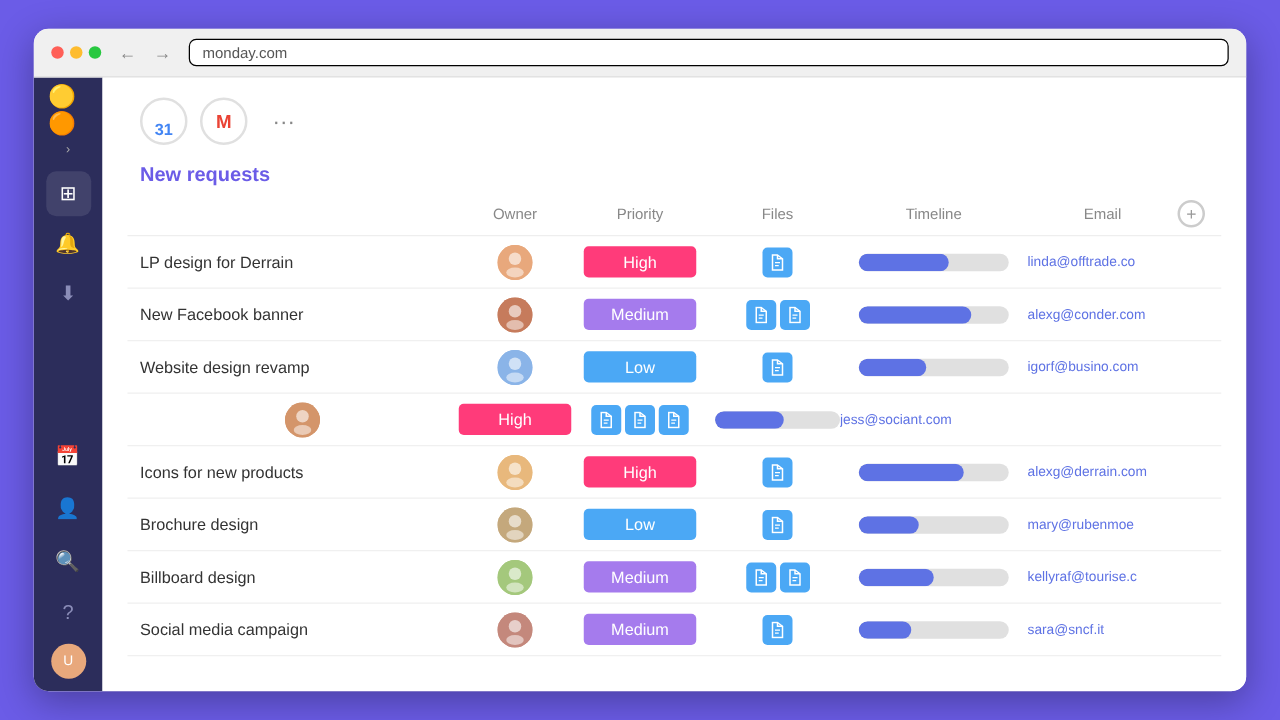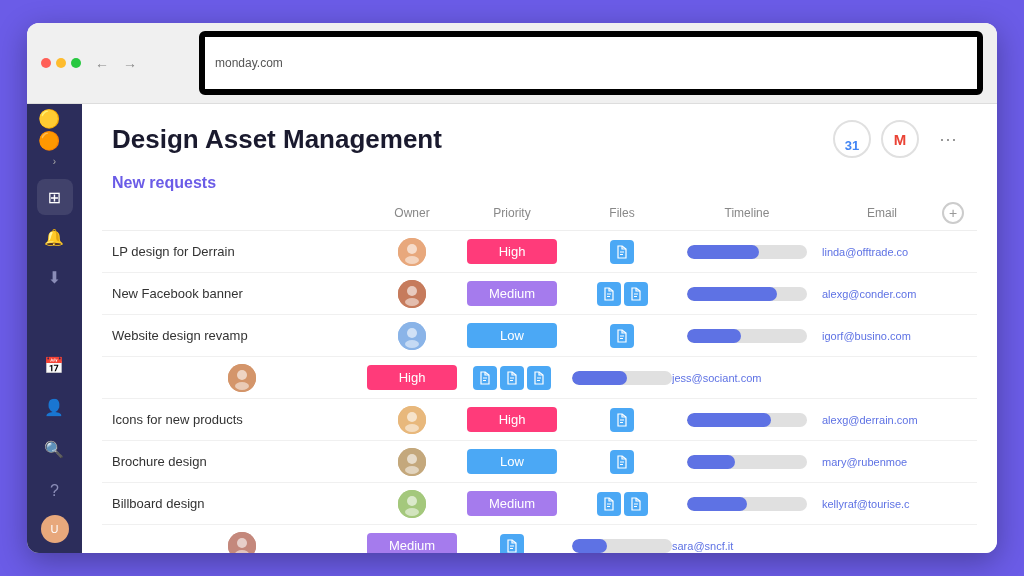--- a/index.html
+++ b/index.html
@@ -8,21 +8,21 @@
     .browser-window { width: 970px; height: 530px; background: #fff; border-radius: 12px; overflow: hidden; box-shadow: 0 8px 30px rgba(0,0,0,0.3); display: flex; flex-direction: column; }
 
     .browser-chrome { background: #f0f0f0; padding: 8px 14px; display: flex; align-items: center; gap: 10px; border-bottom: 1px solid #ddd; flex-shrink: 0; }
     .browser-dots { display: flex; gap: 5px; }
     .browser-dot { width: 10px; height: 10px; border-radius: 50%; }
     .dot-red { background: #ff5f57; }
     .dot-yellow { background: #febc2e; }
     .dot-green { background: #28c840; }
     .browser-nav { display: flex; gap: 6px; }
     .nav-btn { width: 22px; height: 22px; background: none; border: none; cursor: pointer; color: #888; font-size: 14px; display: flex; align-items: center; justify-content: center; }
-    .address-bar { flex: 1; background: #fff; border: 6px solid #000000; border-radius: 6px; padding: 19px 10px; font-size: 12px; color: #555; margin-left: 48px; }
+    .address-bar { flex: 1; background: #fff; border: 1px solid #000000; border-radius: 6px; padding: 3px 10px; font-size: 12px; color: #555; }
 
     .app-layout { display: flex; flex: 1; overflow: hidden; }
 
     .sidebar { width: 55px; background: #2c2d5b; display: flex; flex-direction: column; align-items: center; padding: 10px 0; gap: 4px; flex-shrink: 0; }
     .sidebar-logo { width: 32px; height: 32px; display: flex; align-items: center; justify-content: center; margin-bottom: 6px; }
     .logo-icon { font-size: 18px; }
     .sidebar-chevron { color: #aaa; font-size: 10px; margin-bottom: 8px; }
     .sidebar-item { width: 36px; height: 36px; border-radius: 8px; display: flex; align-items: center; justify-content: center; color: #8b8db8; cursor: pointer; font-size: 16px; }
     .sidebar-item:hover, .sidebar-item.active { background: rgba(255,255,255,0.1); color: #fff; }
     .sidebar-spacer { flex: 1; }
@@ -101,21 +101,20 @@
         <div class="sidebar-item">👤</div>
         <div class="sidebar-item">🔍</div>
         <div class="sidebar-item">?</div>
         <div class="avatar-small">U</div>
       </div>
     </div>
 
     <div class="main-content">
 
       <div class="page-header">
-        <h1 class="page-title">Design Asset Management</h1>
         <div class="header-icons">
           <div class="header-icon-btn">
             <span style="font-size:13px; color:#4285f4; font-weight:700;margin-top:12px;">31</span>
           </div>
           <div class="header-icon-btn">
             <span style="font-size:15px; color:#EA4335; font-weight:700;">M</span>
           </div>
           <div class="header-more">···</div>
         </div>
       </div>
@@ -374,20 +373,21 @@
               </div>
               <div class="timeline-cell">
                 <div class="timeline-bar">
                   <div class="timeline-fill" style="width: 50%;"></div>
                 </div>
               </div>
               <div class="email-cell">kellyraf@tourise.c</div>
               <div></div>
             </div>
             <div class="table-row">
+              <div class="task-name">Social media campaign</div>
               <div class="owner-cell">
                 <div class="avatar-img" style="background: rgb(196, 136, 124);">
                   <svg width="28" height="28" viewBox="0 0 28 28" fill="none" xmlns="http://www.w3.org/2000/svg">
                     <circle cx="14" cy="14" r="14" fill="#c4887c"></circle>
                     <circle cx="14" cy="11" r="5" fill="rgba(255,255,255,0.6)"></circle>
                     <ellipse cx="14" cy="22" rx="7" ry="4" fill="rgba(255,255,255,0.5)"></ellipse>
                   </svg>
                 </div>
               </div>
               <div class="priority-cell">

